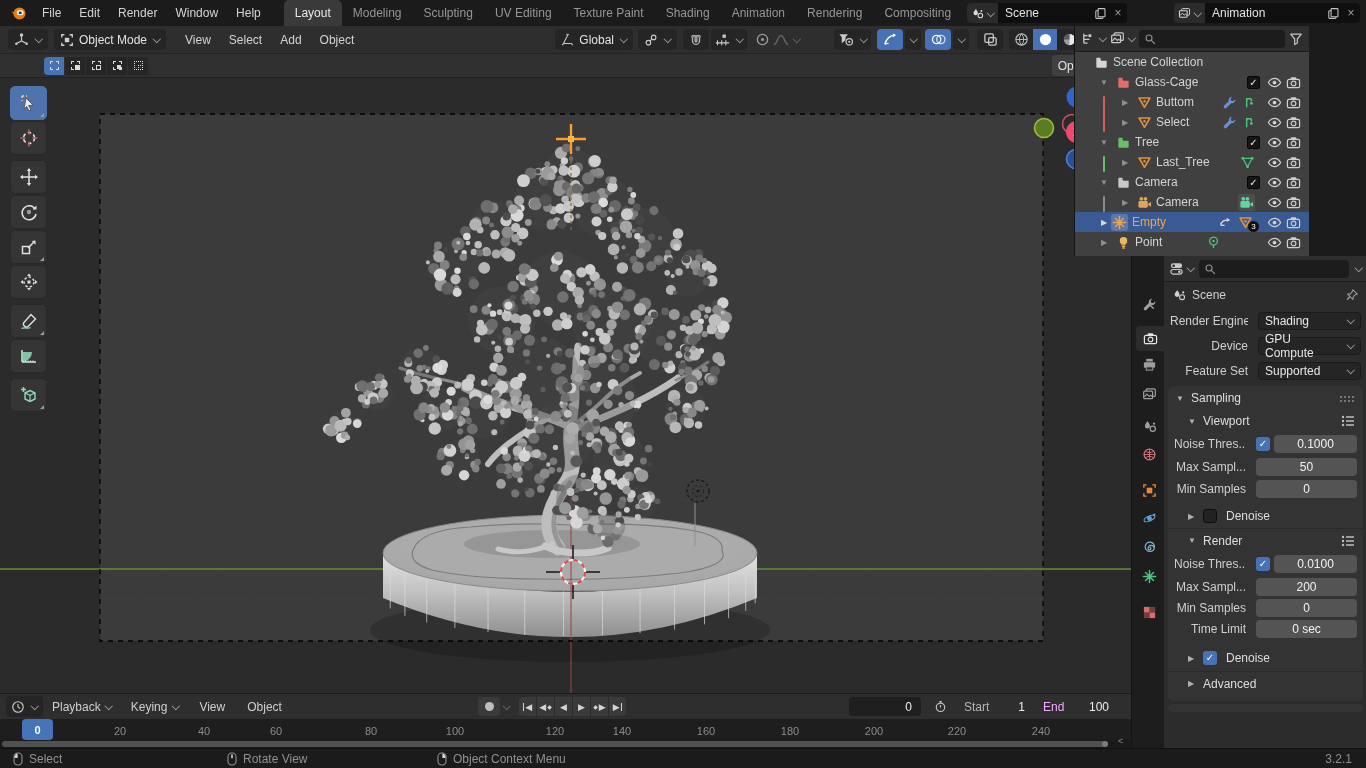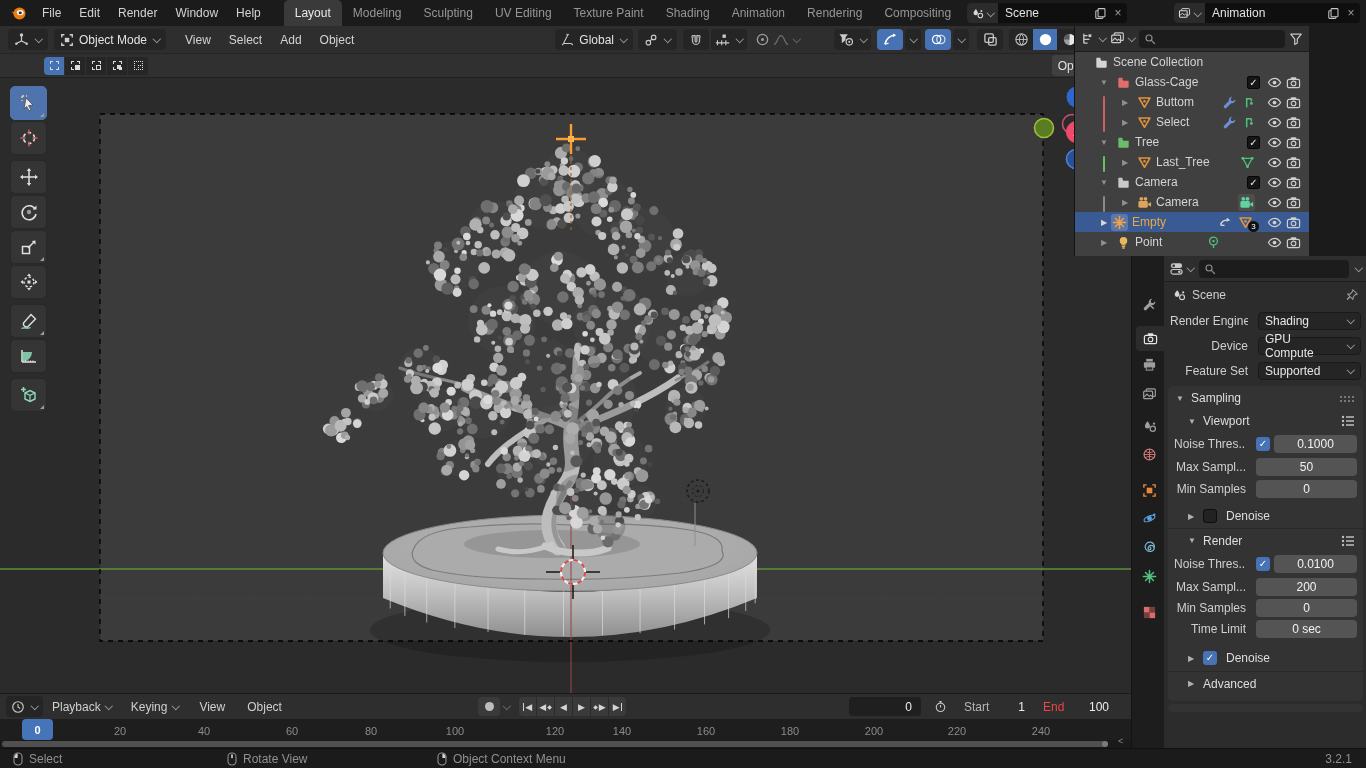--- a/index.html
+++ b/index.html
@@ -1959,32 +1959,32 @@
   <div class="abs fld" style="left:928px;top:3px;width:24px;justify-content:center">
     <svg class="ic" style="width:13px;height:13px">
         <use href="#s-stopwatch"></use>
       </svg>
   </div>
   <div class="abs fld" style="left:956px;top:3px;width:77px;justify-content:space-between;padding:0 8px">
     <span style="color:#b5b5b5">Start</span>
     <span>1</span>
   </div>
   <div class="abs fld" style="left:1035px;top:3px;width:82px;justify-content:space-between;padding:0 8px">
-    <span style="color:#ef4444">End</span>
+    <span style="color:#f0abfc">End</span>
     <span>100</span>
   </div>
 </div>
 
 <div id="tlruler" class="abs">
   <div id="playhead">
       <span>0</span>
     </div>
   <span class="tick" style="left:120px">20</span>
   <span class="tick" style="left:204px">40</span>
-  <span class="tick" style="left:292px">60</span>
+  <span class="tick" style="left:276px">60</span>
   <span class="tick" style="left:371px">80</span>
   <span class="tick" style="left:455px">100</span>
   <span class="tick" style="left:555px">120</span>
   <span class="tick" style="left:622px">140</span>
   <span class="tick" style="left:706px">160</span>
   <span class="tick" style="left:790px">180</span>
   <span class="tick" style="left:874px">200</span>
   <span class="tick" style="left:957px">220</span>
   <span class="tick" style="left:1041px">240</span>
 </div>

